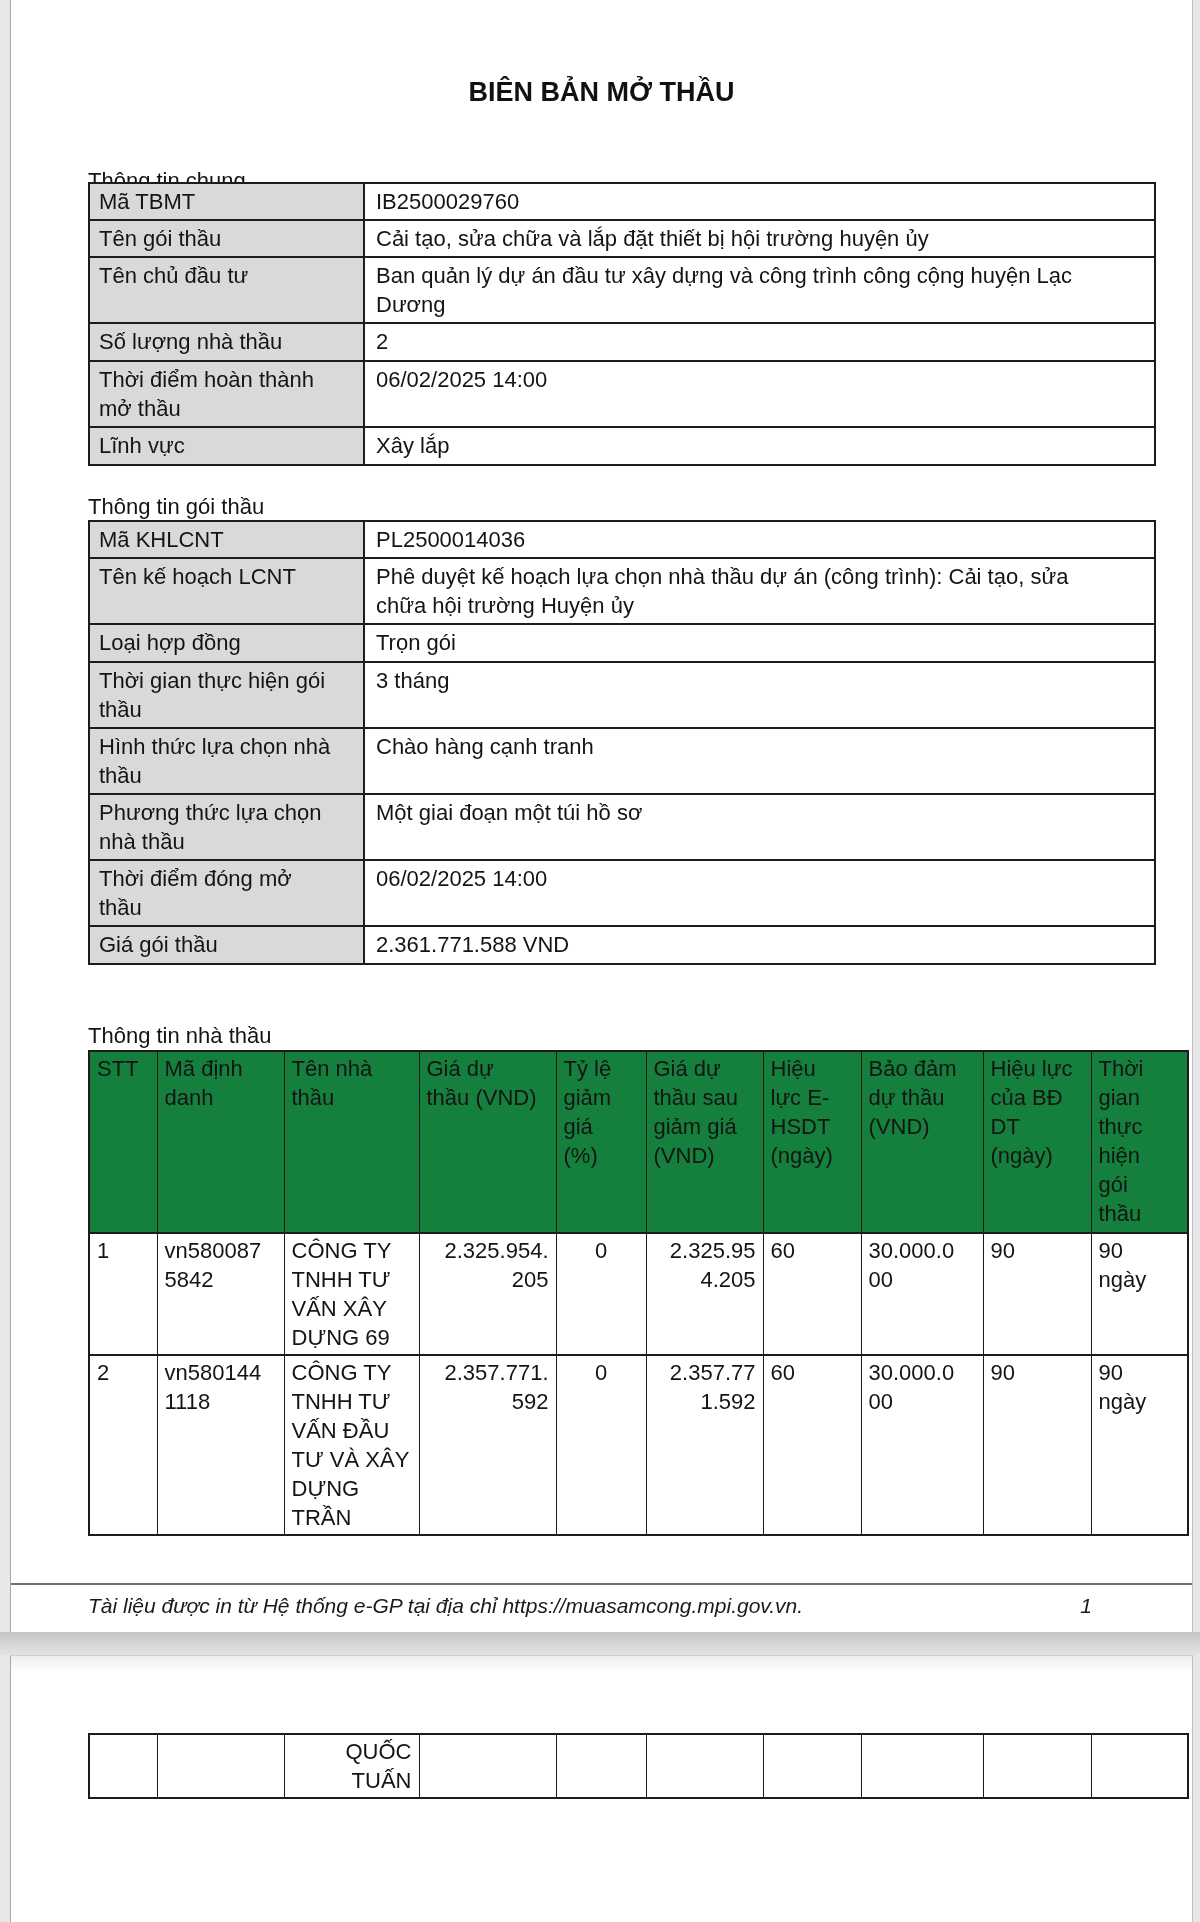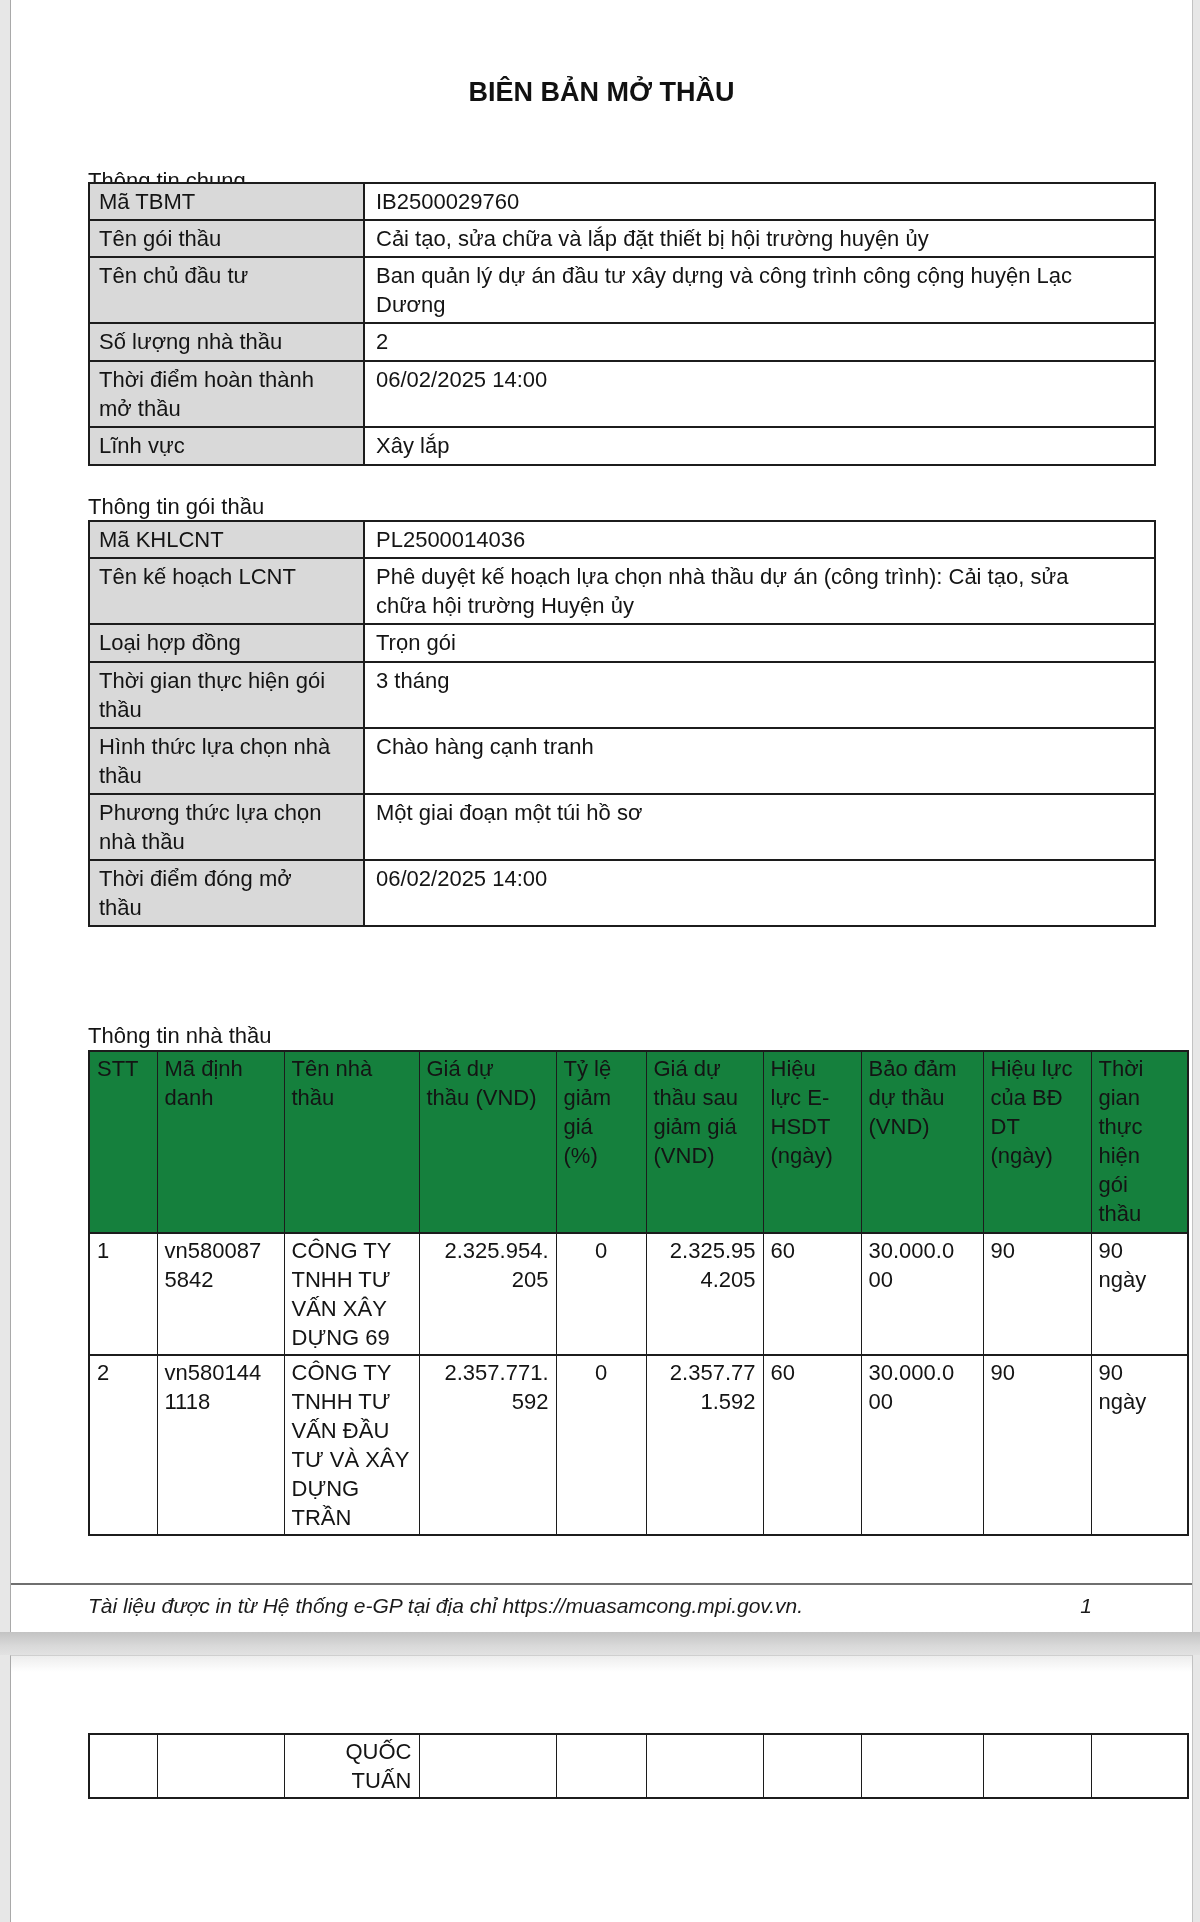--- a/index.html
+++ b/index.html
@@ -155,20 +155,24 @@
     </tr>
     <tr style="height:64px">
       <td class="lbl">Phương thức lựa chọn
 nhà thầu</td>
       <td class="val">Một giai đoạn một túi hồ sơ</td>
     </tr>
     <tr style="height:64px">
       <td class="lbl">Thời điểm đóng mở
 thầu</td>
       <td class="val">06/02/2025 14:00</td>
+    </tr>
+    <tr style="height:38px">
+      <td class="lbl">Giá gói thầu</td>
+      <td class="val">2.361.771.588 VND</td>
     </tr>
   </tbody>
     </table>
 
   <div class="section-heading" id="heading-bidders">Thông tin nhà thầu</div>
 
   <table class="bidders-table" id="table-bidders">
     <colgroup>
       <col style="width:68px">
         <col style="width:127px">

